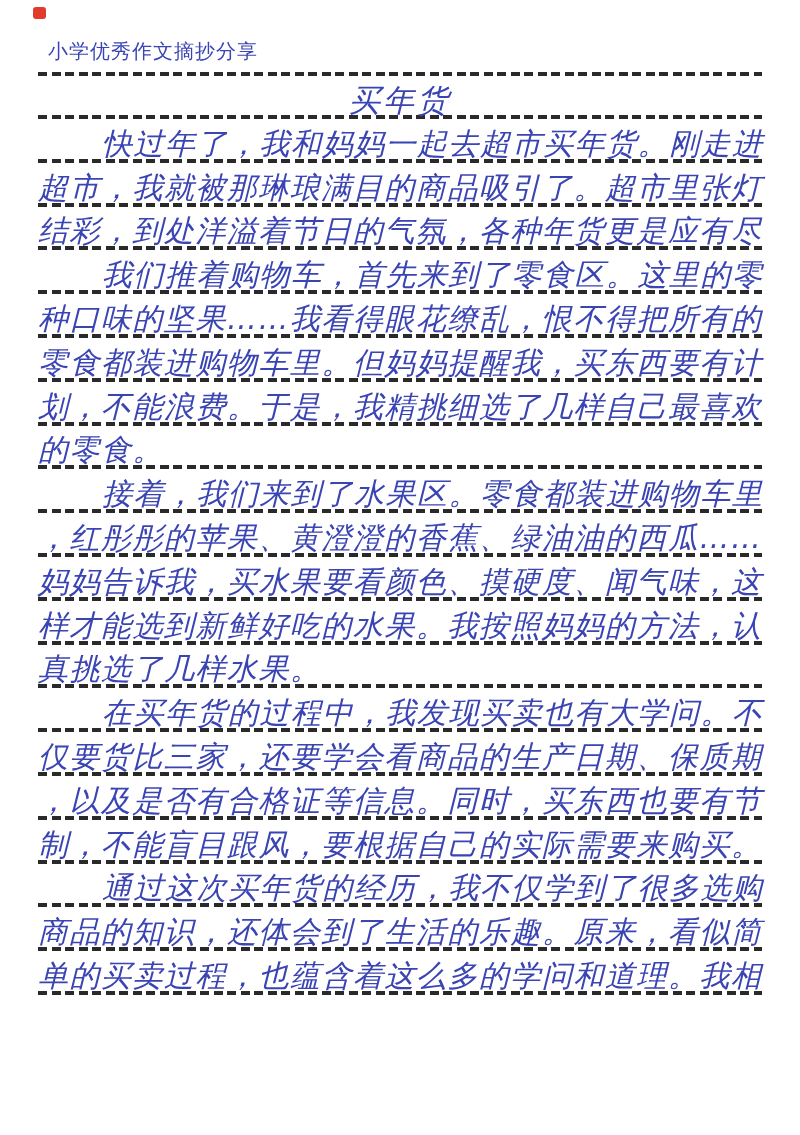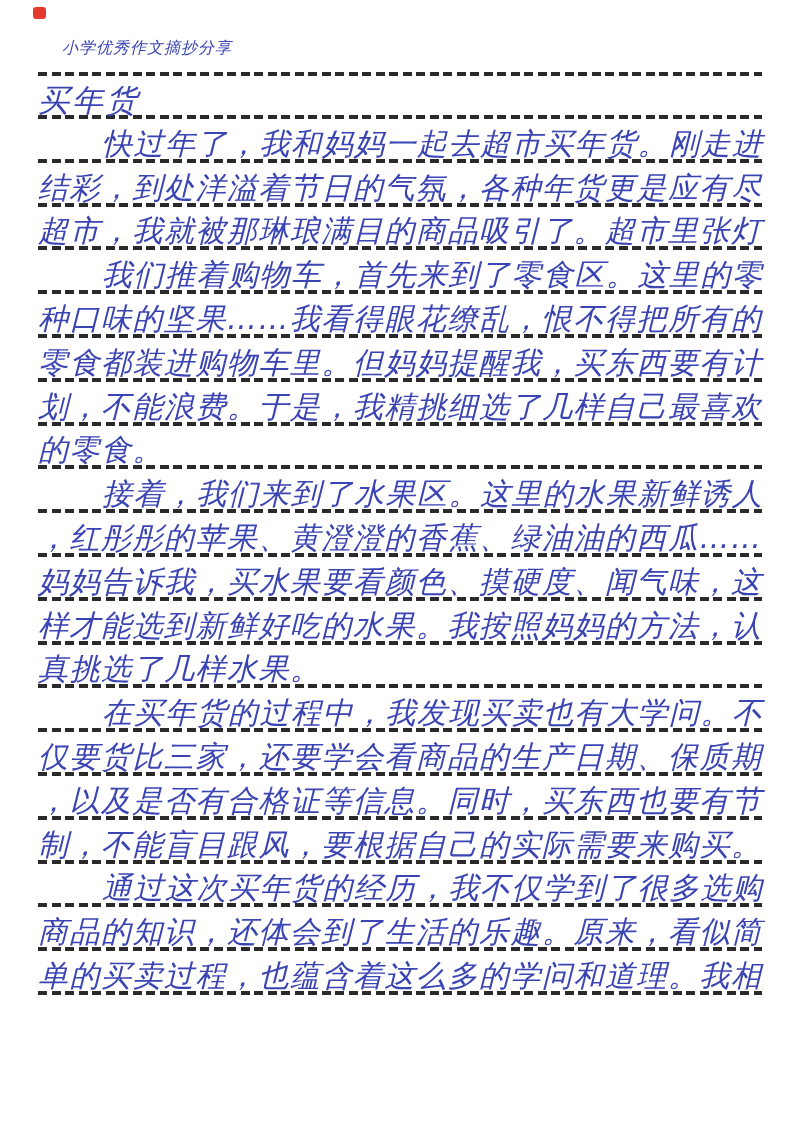--- a/index.html
+++ b/index.html
@@ -19,24 +19,23 @@
     position: absolute;
     left: 33px;
     top: 7px;
     width: 13px;
     height: 12px;
     border-radius: 3px;
     background: #e23a2d;
   }
   .page-header {
     position: absolute;
-    left: 62px;
+    left: 48px;
     top: 38px;
-    font-size: 16px;
-    font-style: italic;
+    font-size: 20px;
     letter-spacing: 1px;
     color: #3a44b3;
     white-space: nowrap;
   }
   .sheet {
     position: absolute;
     left: 38px;
     top: 72px;
     width: 724px;
   }
@@ -66,21 +65,21 @@
     font-style: italic;
     letter-spacing: 1.5px;
     color: #3a44b3;
     white-space: nowrap;
     margin-bottom: 1px;
   }
   .row.title-row {
     height: 43px;
   }
   .row.title-row .ink {
-    text-align: left;
+    text-align: center;
     font-size: 31px;
     letter-spacing: 3px;
   }
   .row.indent .ink {
     padding-left: 64px;
     text-align: right;
   }
 </style>
 </head>
 <body>
@@ -95,25 +94,25 @@
     <div class="row title-row">
       <span class="ink">买年货</span>
       <div class="rule"></div>
     </div>
 
     <div class="row indent">
         <span class="ink">快过年了，我和妈妈一起去超市买年货。刚走进</span>
         <div class="rule"></div>
       </div>
     <div class="row">
-        <span class="ink">结彩，到处洋溢着节日的气氛，各种年货更是应有尽</span>
+        <span class="ink">超市，我就被那琳琅满目的商品吸引了。超市里张灯</span>
         <div class="rule"></div>
       </div>
     <div class="row">
-        <span class="ink">超市，我就被那琳琅满目的商品吸引了。超市里张灯</span>
+        <span class="ink">结彩，到处洋溢着节日的气氛，各种年货更是应有尽</span>
         <div class="rule"></div>
       </div>
     <div class="row indent">
         <span class="ink">我们推着购物车，首先来到了零食区。这里的零</span>
         <div class="rule"></div>
       </div>
     <div class="row">
         <span class="ink">种口味的坚果……我看得眼花缭乱，恨不得把所有的</span>
         <div class="rule"></div>
       </div>
@@ -123,21 +122,21 @@
       </div>
     <div class="row">
         <span class="ink">划，不能浪费。于是，我精挑细选了几样自己最喜欢</span>
         <div class="rule"></div>
       </div>
     <div class="row">
         <span class="ink">的零食。</span>
         <div class="rule"></div>
       </div>
     <div class="row indent">
-        <span class="ink">接着，我们来到了水果区。这里的水果新鲜诱人</span>
+        <span class="ink">接着，我们来到了水果区。零食都装进购物车里</span>
         <div class="rule"></div>
       </div>
     <div class="row">
         <span class="ink">，红彤彤的苹果、黄澄澄的香蕉、绿油油的西瓜……</span>
         <div class="rule"></div>
       </div>
     <div class="row">
         <span class="ink">妈妈告诉我，买水果要看颜色、摸硬度、闻气味，这</span>
         <div class="rule"></div>
       </div>

